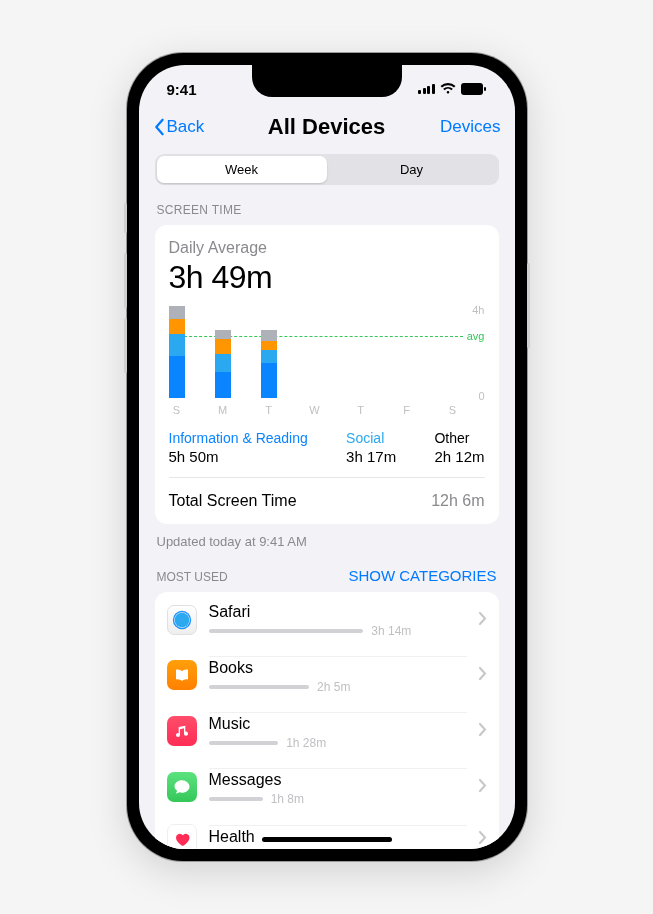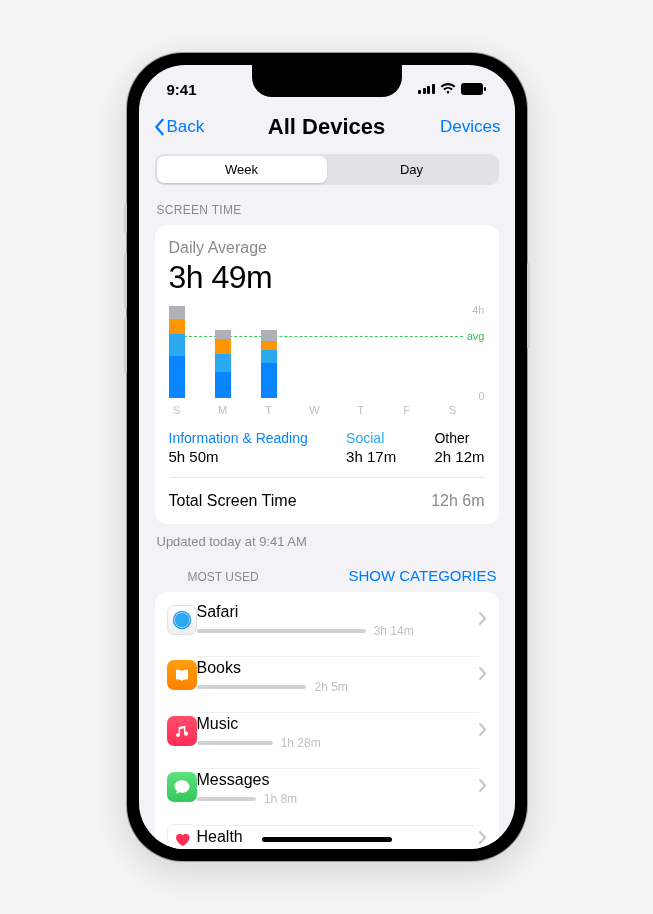--- a/index.html
+++ b/index.html
@@ -93,24 +93,24 @@
 .days-row { position:absolute; left:0; right:24px; bottom:-2px; display:flex; justify-content:space-between; font-size:11px; color:#bfbfc4; }
 .days-row span{ width:16px; text-align:center; }
 .cats { display:flex; justify-content:space-between; margin-top:16px; padding-bottom:12px; border-bottom:1px solid #e5e5ea; }
 .cat-title { font-size:14px; }
 .cat-val { font-size:15px; margin-top:2px; }
 .c-info{color:#0a84ff}.c-social{color:#2aa8f0}.c-other{color:#000000}
 .total-row { display:flex; justify-content:space-between; padding:14px 0; font-size:16px; }
 .total-row .val{ color:#8a8a8e; }
 .updated { font-size:13px; color:#8a8a8e; margin:10px 2px 18px; }
 .mu-head { display:flex; justify-content:space-between; align-items:baseline; margin:0 2px 8px; }
-.mu-head .lab{ font-size:12px; color:#8a8a8e;margin-left:31px; }
+.mu-head .lab{ font-size:12px; color:#8a8a8e; }
 .mu-head .show{ font-size:15px; color:#007aff; font-weight:500; }
 .mu-card { background:#fff; border-radius:12px; }
-.app-row { display:flex; align-items:center; padding:9px 12px; position:relative; }
+.app-row { display:flex; align-items:center; padding:9px 12px; gap:12px; position:relative; }
 .app-row + .app-row .app-main { border-top:1px solid #f0f0f2; }
 .app-icon { width:30px; height:30px; border-radius:7px; flex-shrink:0; display:flex; align-items:center; justify-content:center; }
 .app-main { flex:1; padding-top:2px; }
 .app-name { font-size:16px; }
 .app-bar-row { display:flex; align-items:center; gap:8px; margin-top:3px; }
 .app-bar { height:4px; background:#d1d1d6; border-radius:2px; }
 .app-time { font-size:12px; color:#c0c0c4; }
 .chev { color:#c6c6c8; }
 .home-ind { position:absolute; bottom:7px; left:50%; transform:translateX(-50%); width:130px; height:5px; background:#000; border-radius:3px; }
 </style>

